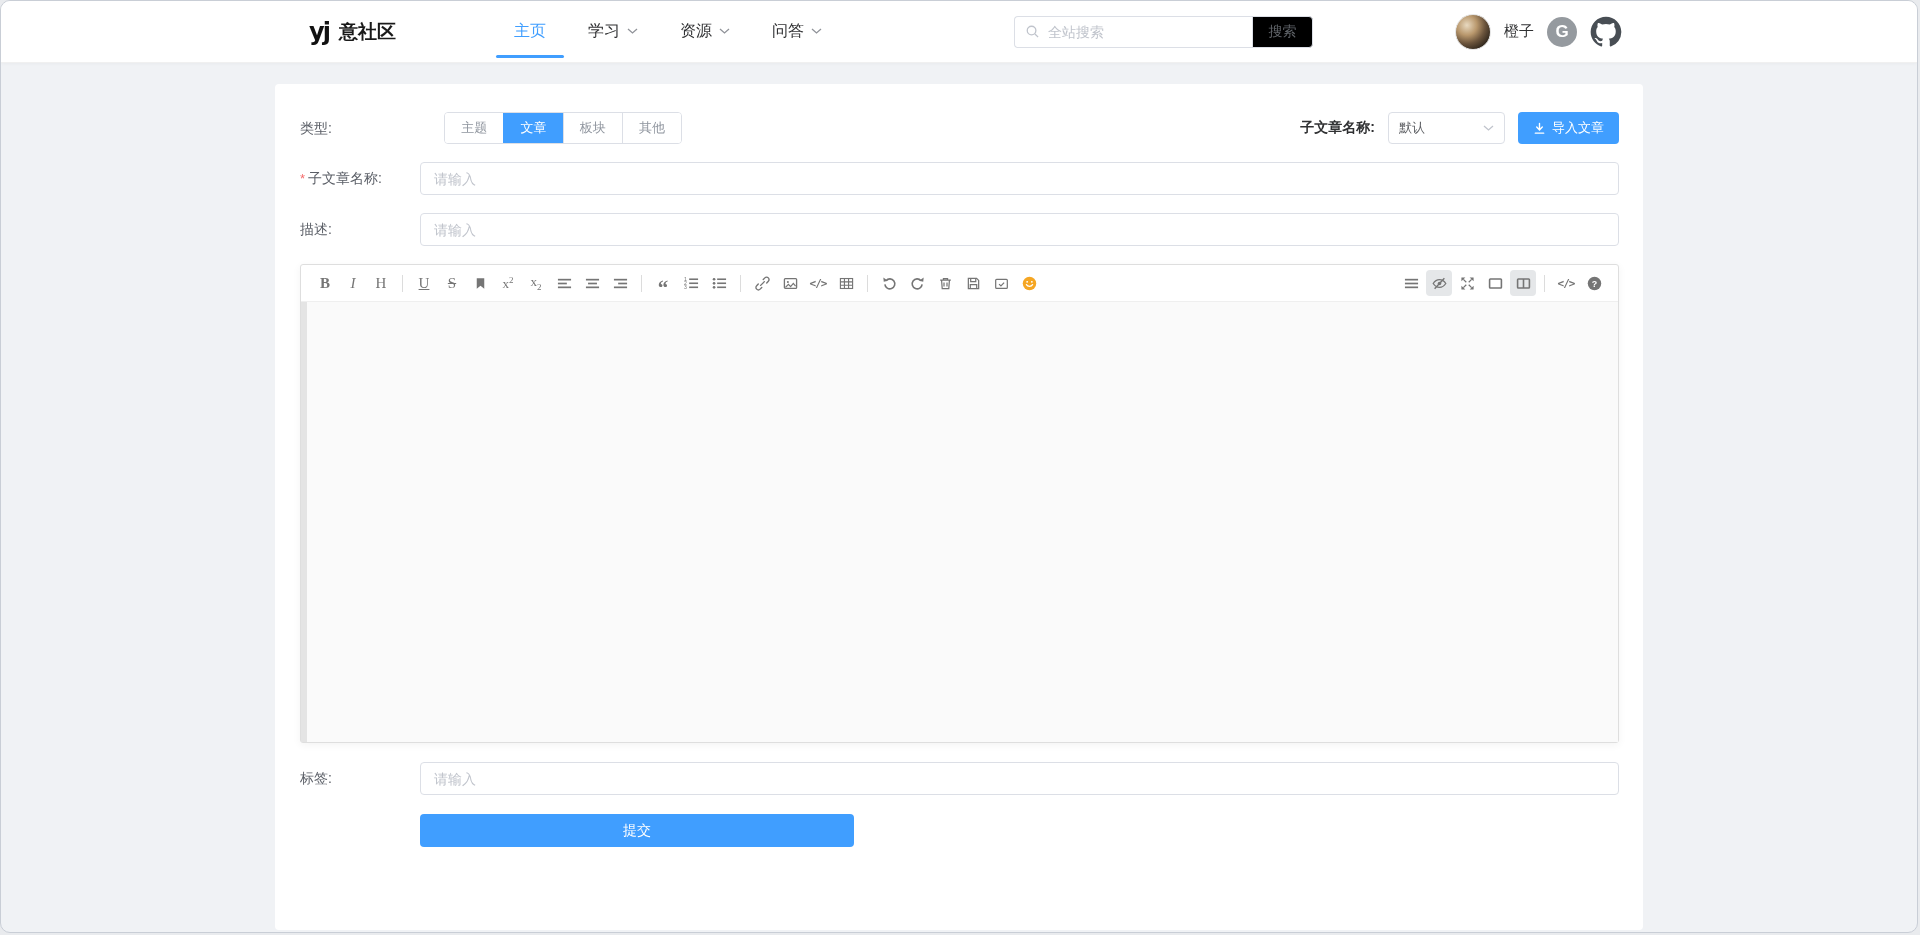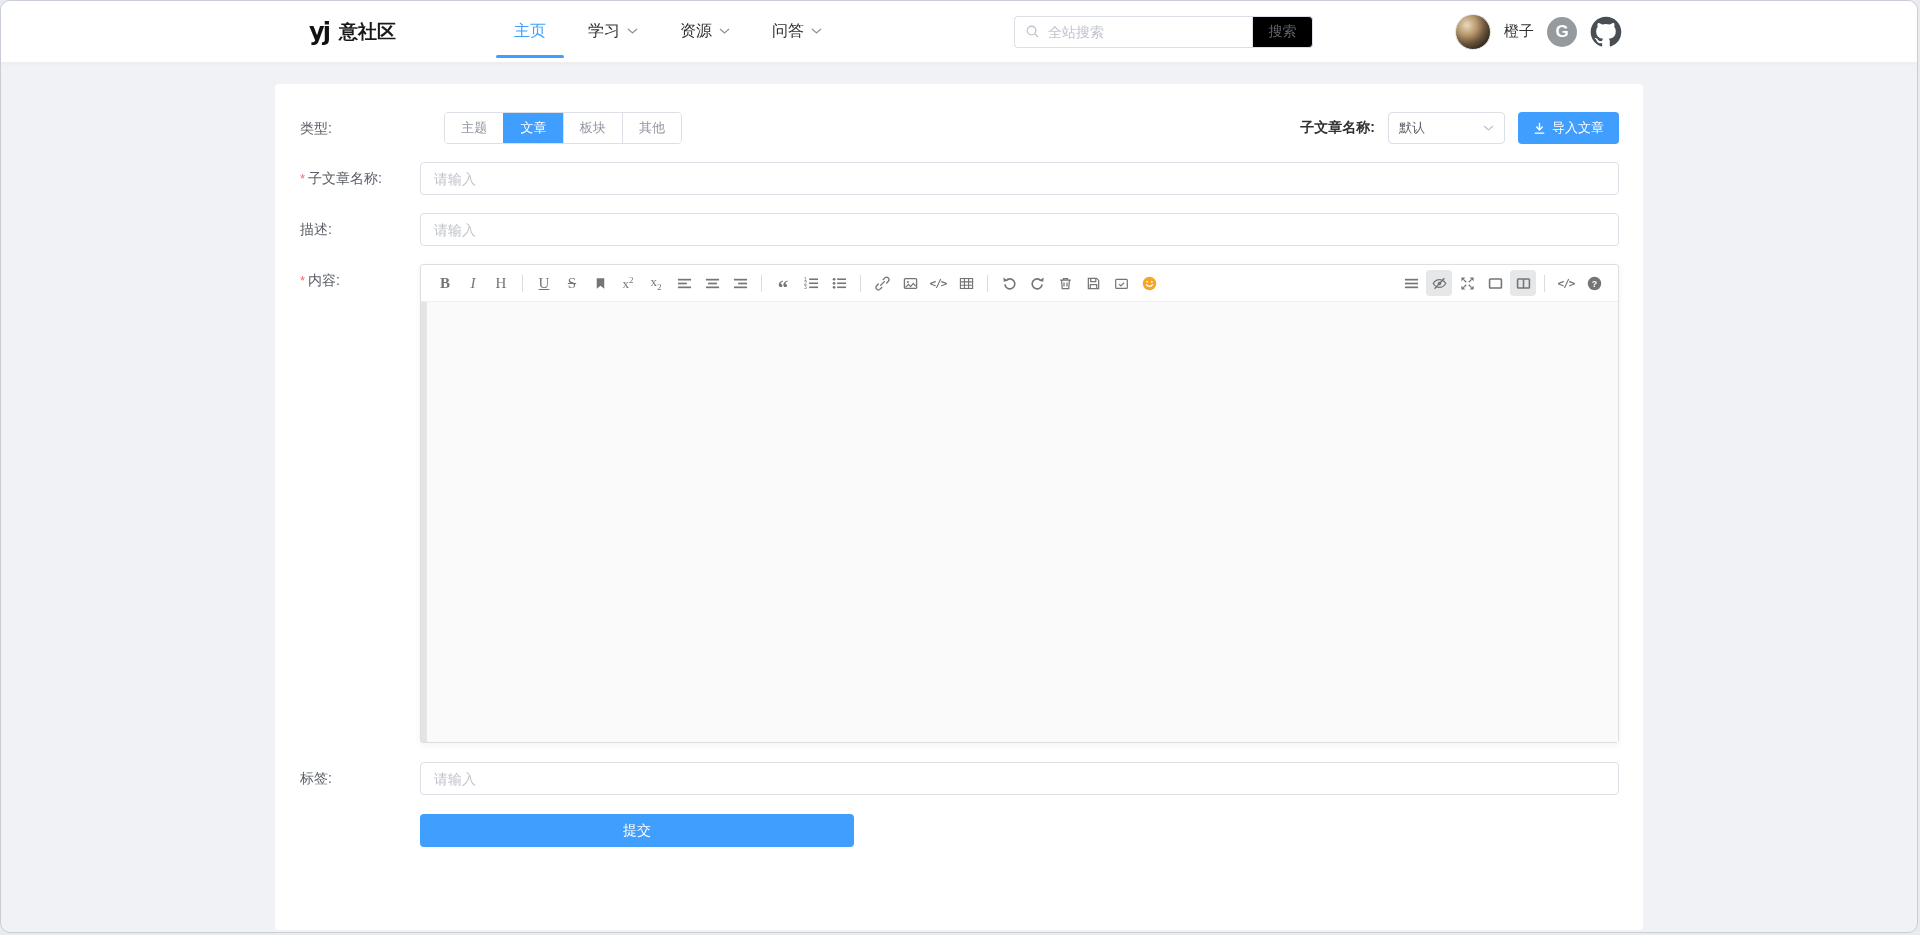--- a/index.html
+++ b/index.html
@@ -177,21 +177,20 @@
     </div>
 
     <div class="frow">
       <div class="flabel"><span>描述:</span></div>
       <div class="ffield">
           <input class="text-input" placeholder="请输入" style="">
         </div>
     </div>
 
     <div class="frow" style="margin-bottom:0">
-      <div class="flabel"><span class="star">*</span><span>内容:</span></div>
       <div class="ffield">
         <div class="editor">
           <div class="editor-toolbar">
             <div class="tb-side" id="tb-left">
                 <button class="tb-btn">
                   <span class="tg tg-serif" style="font-weight:bold">B</span>
                 </button>
                 <button class="tb-btn">
                   <span class="tg tg-serif" style="font-style:italic">I</span>
                 </button>

